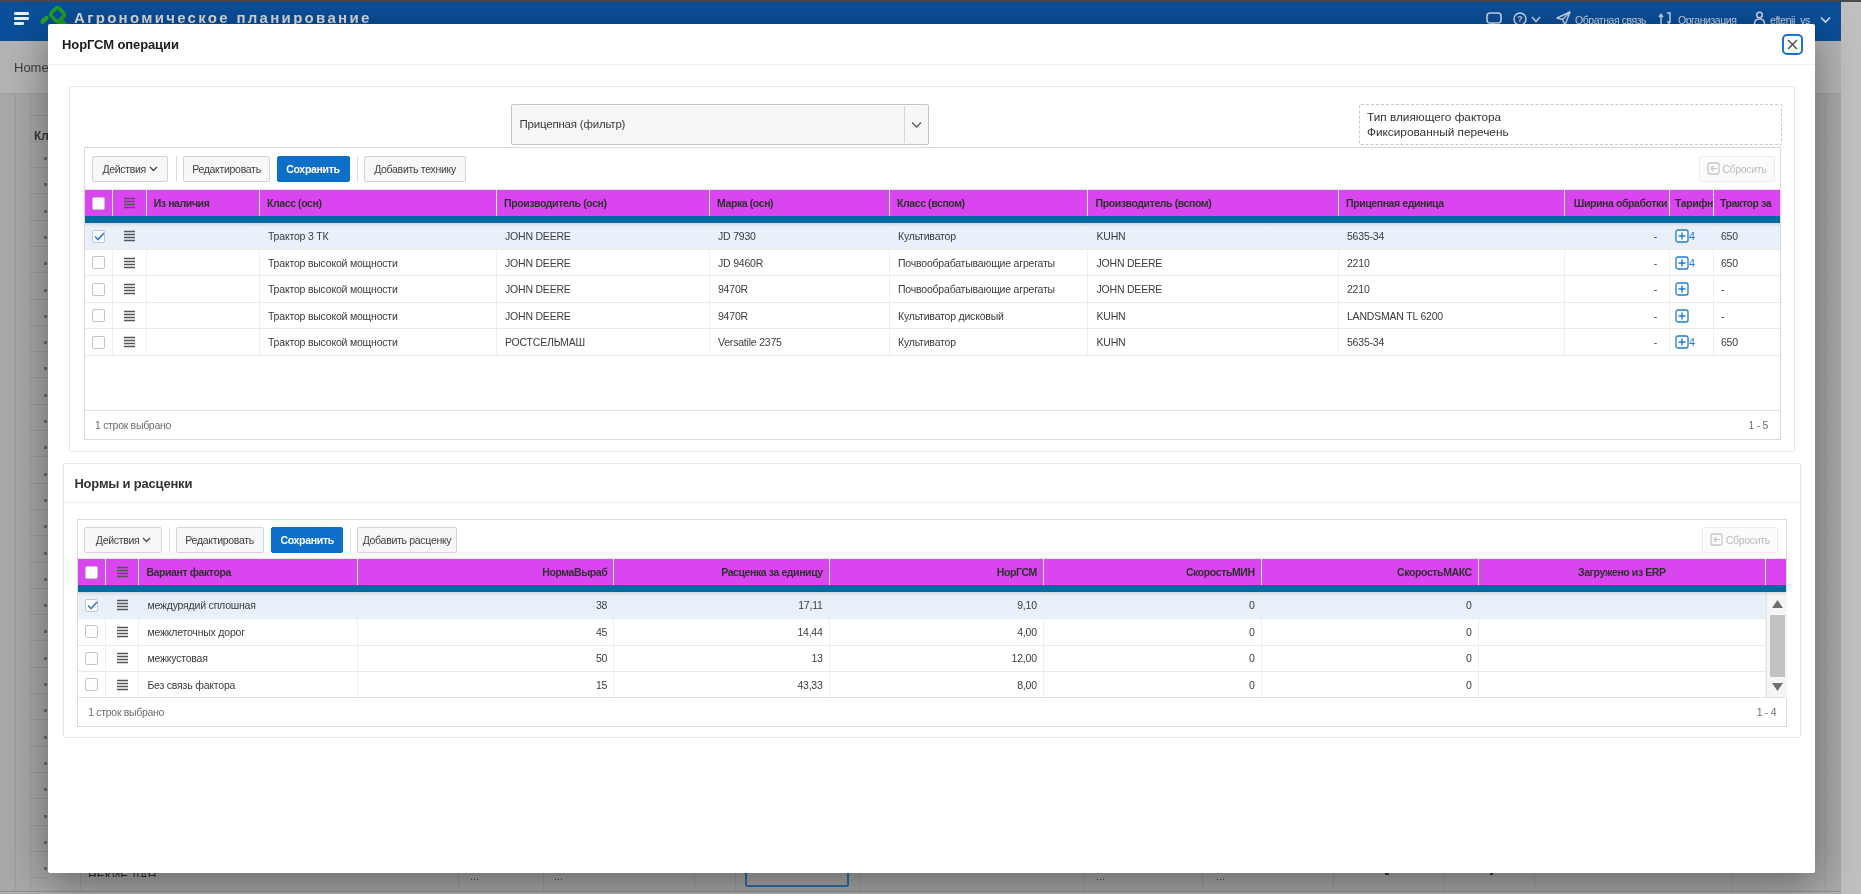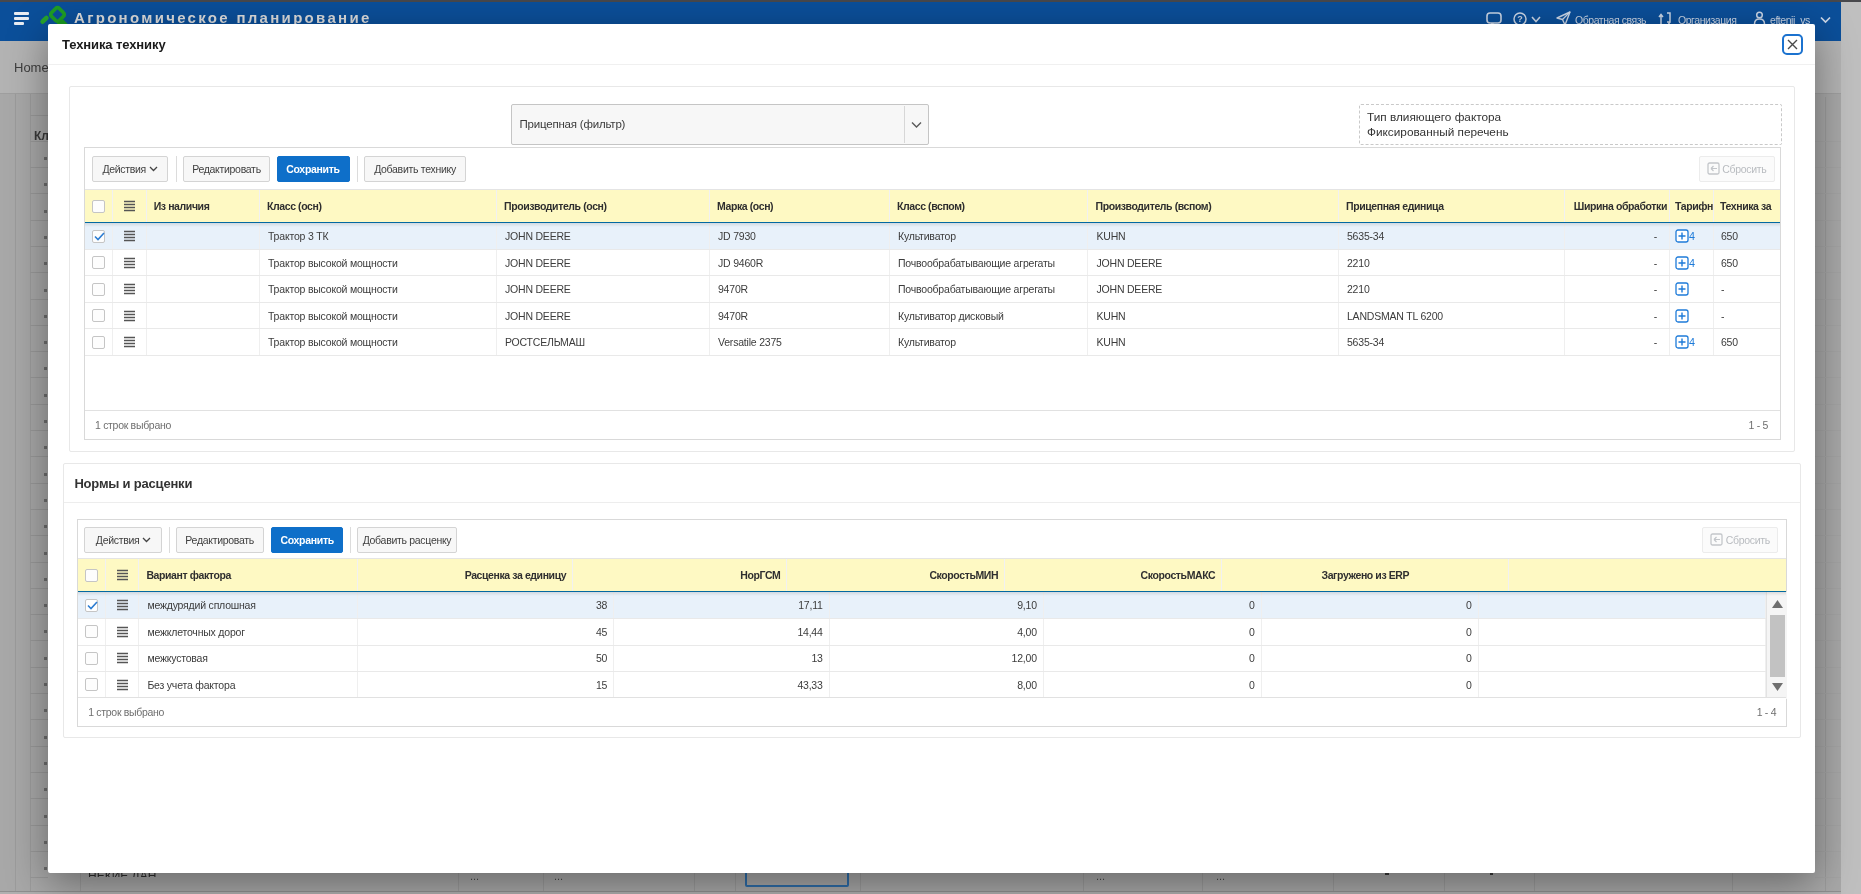--- a/index.html
+++ b/index.html
@@ -42,21 +42,21 @@
 .sel .dv{position:absolute;right:23px;top:1px;bottom:1px;width:1px;background:#d7d7d7}
 .sel .ch{position:absolute;right:6px;top:16px}
 .dashed{border:1px dashed #c9c9c9;border-radius:2px;background:#fff;height:41.4px;font-size:11.8px;color:#333;padding:5.5px 0 0 7px;line-height:15px;letter-spacing:0}
 
 .grid{border:1px solid #d9d9d9;background:#fff}
 .toolbar{position:absolute;left:0;top:0;right:0;border-bottom:1px solid #e4e4e4}
 .btn{position:absolute;height:26px;background:#f7f7f7;border:1px solid #d4d4d4;border-radius:2px;font-size:10.5px;color:#3f3f3f;text-align:center;white-space:nowrap;overflow:hidden;letter-spacing:-0.3px}
 .btnp{background:#0e6fc9;border-color:#0e6fc9;color:#fff;font-weight:bold}
 .btnd{background:#fbfbfb;border-color:#ececec;color:#b9bcc0}
 .tsep{position:absolute;width:1px;background:#dcdcdc}
-.ghead{position:absolute;left:0;right:0;display:flex;background:#fef9c3;border-bottom:1px solid #0369a1}
+.ghead{position:absolute;left:0;right:0;display:flex;background:#d946ef;border-bottom:7px solid #0369a1}
 .ghead>div{flex:none;font-size:10.5px;font-weight:bold;color:#2f2f2f;letter-spacing:-0.4px;white-space:nowrap;overflow:hidden;border-right:1px solid #f1f1f1;padding:0 0 0 7px;display:flex;align-items:center}
 .gshadow{position:absolute;left:0;right:0;height:4px;background:linear-gradient(rgba(0,0,0,.10),rgba(0,0,0,0));z-index:3}
 .grow{position:absolute;left:0;right:0;display:flex;border-bottom:1px solid #e9e9e9;background:#fff}
 .grow.selrow{background:#e8f1fa}
 .grow>div{flex:none;font-size:10.5px;color:#3c3c3c;letter-spacing:-0.2px;white-space:nowrap;overflow:hidden;border-right:1px solid #efefef;padding:0 0 0 8px;display:flex;align-items:center}
 .num{justify-content:flex-end;padding:0 6px 0 0 !important}
 .gfoot{position:absolute;left:0;right:0;bottom:0;border-top:1px solid #e1e1e1;background:#fff;font-size:10.5px;color:#6f6f6f;letter-spacing:-0.3px}
 .cb{width:13px;height:13px;border:1px solid #c5c5c5;border-radius:2px;background:#fdfdfd}
 .ham{width:11px;height:12px;background:none}
 .ctr{justify-content:center;padding:0 !important}
@@ -136,21 +136,21 @@
 <div class="abs" id="bluebtn">Техника</div>
 <div class="abs" style="left:88px;top:866px;width:75px;height:11px;overflow:hidden;z-index:1"><span style="font-size:12px;font-weight:normal;color:#2e2e2e">НЕКИЕ ДАН</span></div>
 <div class="abs" style="left:470px;top:870px;font-size:11px;color:#4a4a4a;z-index:1">...</div>
 <div class="abs" style="left:554px;top:870px;font-size:11px;color:#4a4a4a;z-index:1">...</div>
 <div class="abs" style="left:1096px;top:870px;font-size:11px;color:#4a4a4a;z-index:1">...</div>
 <div class="abs" style="left:1216px;top:870px;font-size:11px;color:#4a4a4a;z-index:1">...</div>
 <div class="abs" style="left:1385px;top:871px;width:4px;height:4px;background:#3a3a3a;z-index:1"></div>
 <div class="abs" style="left:1490px;top:871px;width:3px;height:4px;background:#3a3a3a;z-index:1"></div>
 
 <div class="abs" id="modal">
-  <div class="abs" id="mtitle">Техника технику</div>
+  <div class="abs" id="mtitle">НорГСМ операции</div>
   <div class="abs" id="mtbord"></div>
   <div class="abs" id="mclose">
       <svg width="11" height="11" viewBox="0 0 11 11">
         <path d="M1 1 L10 10 M10 1 L1 10" stroke="#4a4a4a" stroke-width="1.4"></path>
       </svg>
     </div>
 
   <div class="abs region" id="r1">
     <div class="abs sel" style="left:440.5px;top:17px;width:418px">
       <span class="txt">Прицепная (фильтр)</span>
@@ -187,21 +187,21 @@
           </div>
         <div style="width:113.3px">Из наличия</div>
         <div style="width:237px">Класс (осн)</div>
         <div style="width:213px">Производитель (осн)</div>
         <div style="width:180px">Марка (осн)</div>
         <div style="width:198.5px">Класс (вспом)</div>
         <div style="width:250.5px">Производитель (вспом)</div>
         <div style="width:226px">Прицепная единица</div>
         <div class="num" style="width:105px;padding:0 2px 0 0 !important">Ширина обработки</div>
         <div style="width:44px;padding-left:5px;padding-right:0">Тарифн</div>
-        <div style="width:68px;padding:0 0 0 6px;border-right:none">Техника за</div>
+        <div style="width:68px;padding:0 0 0 6px;border-right:none">Трактор за</div>
       </div>
       <div class="gshadow" style="top:75px"></div>
 
       <div class="grow selrow" style="top:75px;height:26.5px">
         <div class="ctr" style="width:27.5px">
             <span class="cb" style="position:relative">
               <svg width="11" height="9" viewBox="0 0 11 9" style="position:absolute;left:1px;top:1.5px">
                 <path d="M1 4.5 L4 7.5 L10 1" fill="none" stroke="#2d7dd2" stroke-width="1.6"></path>
               </svg>
             </span>
@@ -356,20 +356,21 @@
       <div class="ghead" style="top:39.2px;height:33px">
         <div class="ctr" style="width:27.5px">
             <span class="cb"></span>
           </div>
         <div class="ctr" style="width:33.7px">
             <svg class="ham" width="11" height="12" viewBox="0 0 11 12">
               <path d="M0 1.5 H11 M0 4.5 H11 M0 7.5 H11 M0 10.5 H11" stroke="#555" stroke-width="1.3"></path>
             </svg>
           </div>
         <div style="width:218.4px">Вариант фактора</div>
+        <div class="num" style="width:256.5px">НормаВыраб</div>
         <div class="num" style="width:215.4px">Расценка за единицу</div>
         <div class="num" style="width:214.2px">НорГСМ</div>
         <div class="num" style="width:217.8px">СкоростьМИН</div>
         <div class="num" style="width:217.1px">СкоростьМАКС</div>
         <div class="ctr" style="width:287.2px">Загружено из ERP</div>
         <div style="width:22.2px;border-right:none"></div>
       </div>
       <div class="gshadow" style="top:72.2px"></div>
       <div class="grow selrow" style="top:72.2px;height:26.6px">
         <div class="ctr" style="width:27.5px">
@@ -431,21 +432,21 @@
       </div>
       <div class="grow" style="top:152px;height:26.6px">
         <div class="ctr" style="width:27.5px">
             <span class="cb"></span>
           </div>
         <div class="ctr" style="width:33.7px">
             <svg class="ham" width="11" height="12" viewBox="0 0 11 12">
               <path d="M0 1.5 H11 M0 4.5 H11 M0 7.5 H11 M0 10.5 H11" stroke="#555" stroke-width="1.3"></path>
             </svg>
           </div>
-        <div style="width:218.4px">Без учета фактора</div>
+        <div style="width:218.4px">Без связь фактора</div>
         <div class="num" style="width:256.5px">15</div>
         <div class="num" style="width:215.4px">43,33</div>
         <div class="num" style="width:214.2px">8,00</div>
         <div class="num" style="width:217.8px">0</div>
         <div class="num" style="width:217.1px">0</div>
         <div style="width:287.2px"></div>
         <div style="width:22.2px;border-right:none"></div>
       </div>
 
       <div class="abs" id="sb" style="left:1687.8px;top:72.2px;width:21.2px;height:106.4px;background:#f5f5f5;border-left:1px solid #e3e3e3">

